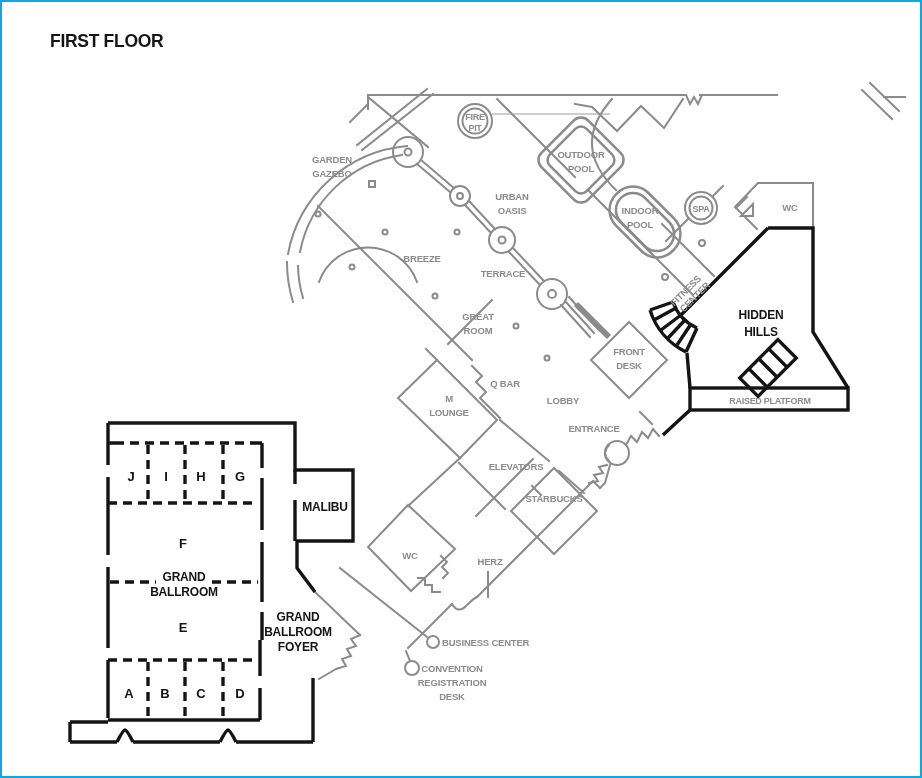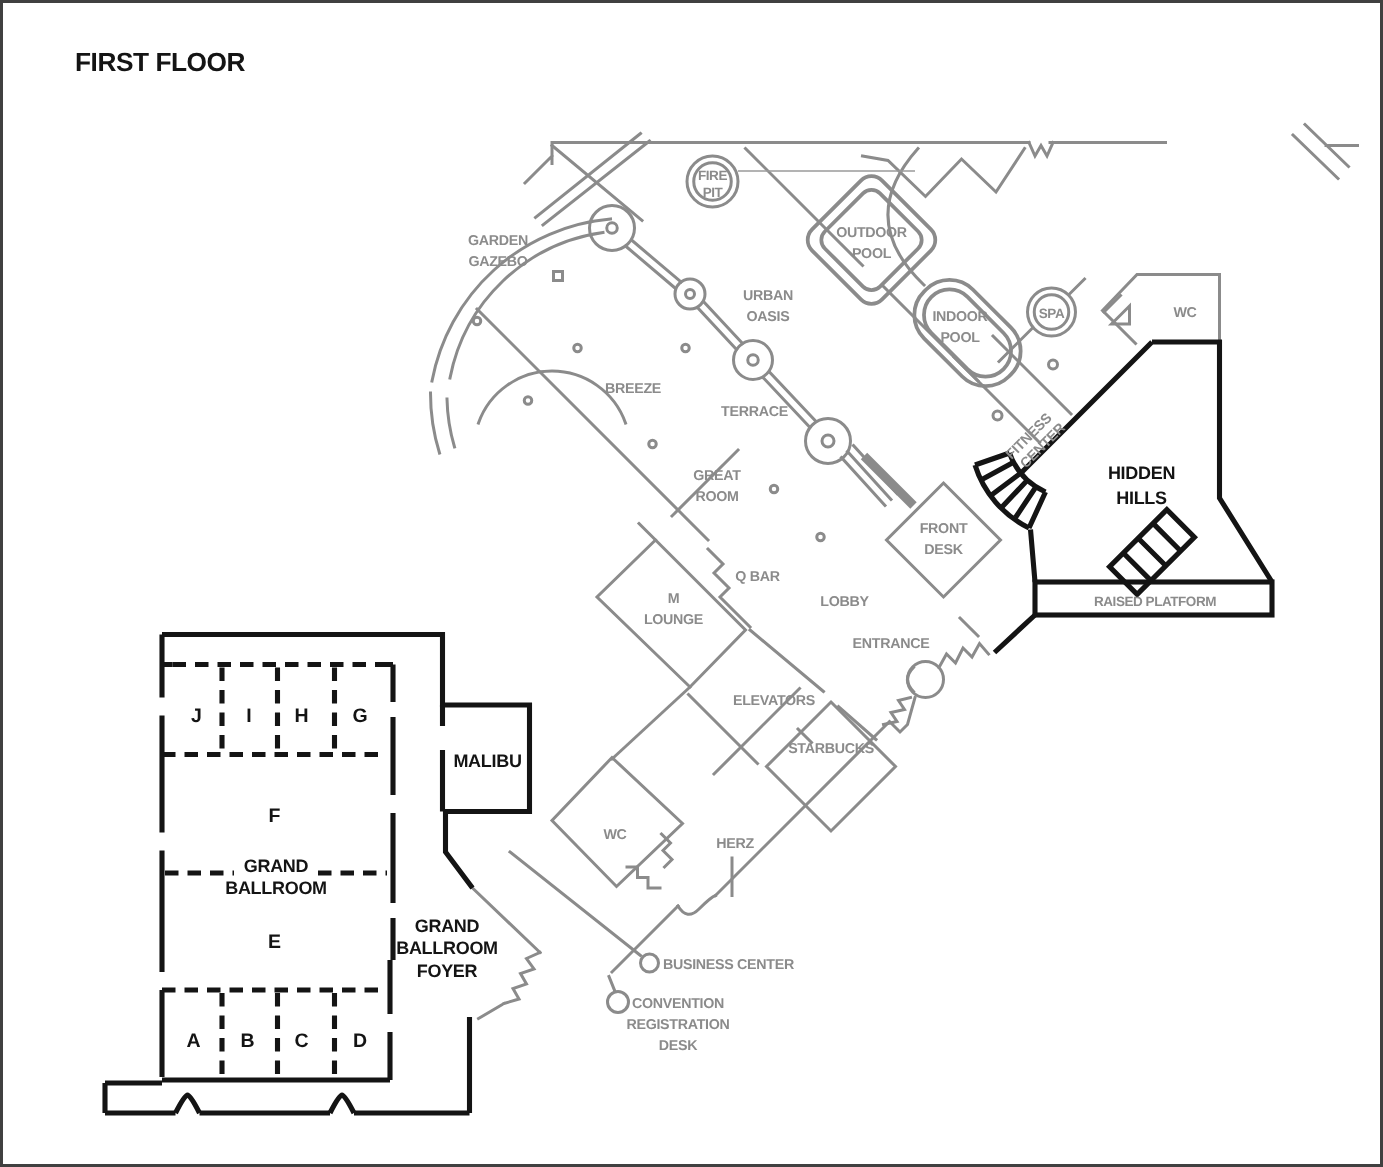--- a/index.html
+++ b/index.html
@@ -1,18 +1,18 @@
 <!DOCTYPE html>
 <html><head>
 <meta charset="utf-8">
 <style>
   html,body{margin:0;padding:0;background:#fff;}
   #stage{
     position:relative;width:918px;height:774px;
-    border:2px solid #404040;background:#ffffff;overflow:hidden;
+    border:2px solid #0ea5e9;background:#ffffff;overflow:hidden;
     font-family:"Liberation Sans","DejaVu Sans",sans-serif;
   }
   svg{position:absolute;left:0;top:0;}
   
   .g{stroke:#8b8b8b;stroke-width:2;fill:none;stroke-linecap:square;}
   .gthin{stroke:#9a9a9a;stroke-width:1;fill:none;}
   .gthick{stroke:#8b8b8b;stroke-width:2.5;fill:none;}
   .gbar{stroke:#8b8b8b;stroke-width:6;fill:none;}
   .gdot{fill:none;stroke:#8b8b8b;stroke-width:2;}
   .b{stroke:#141414;stroke-width:3.4;fill:none;stroke-linecap:butt;}

